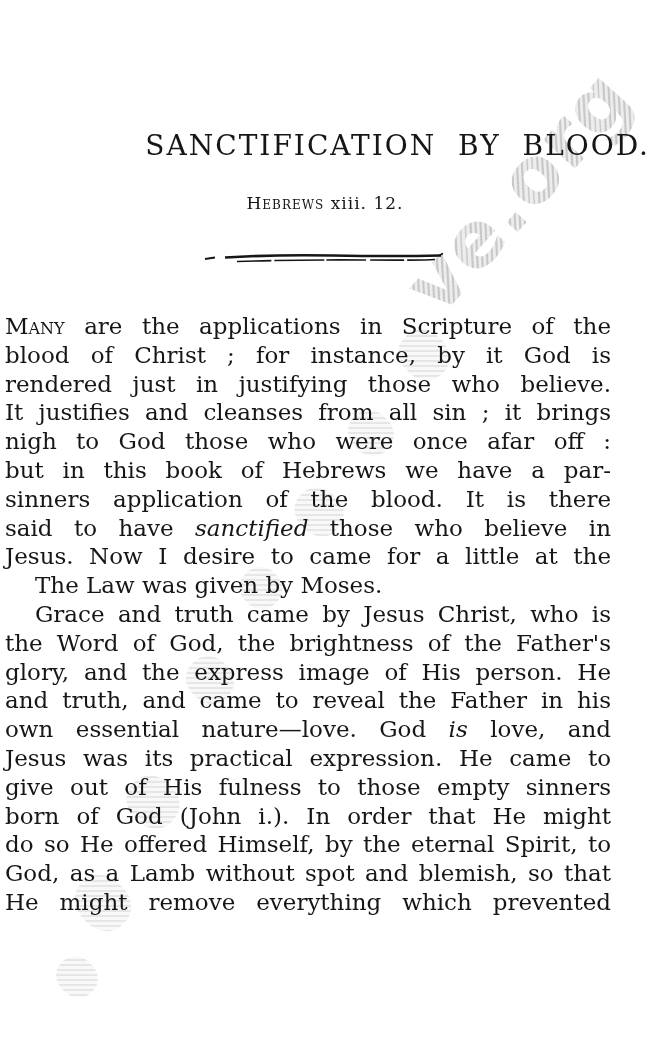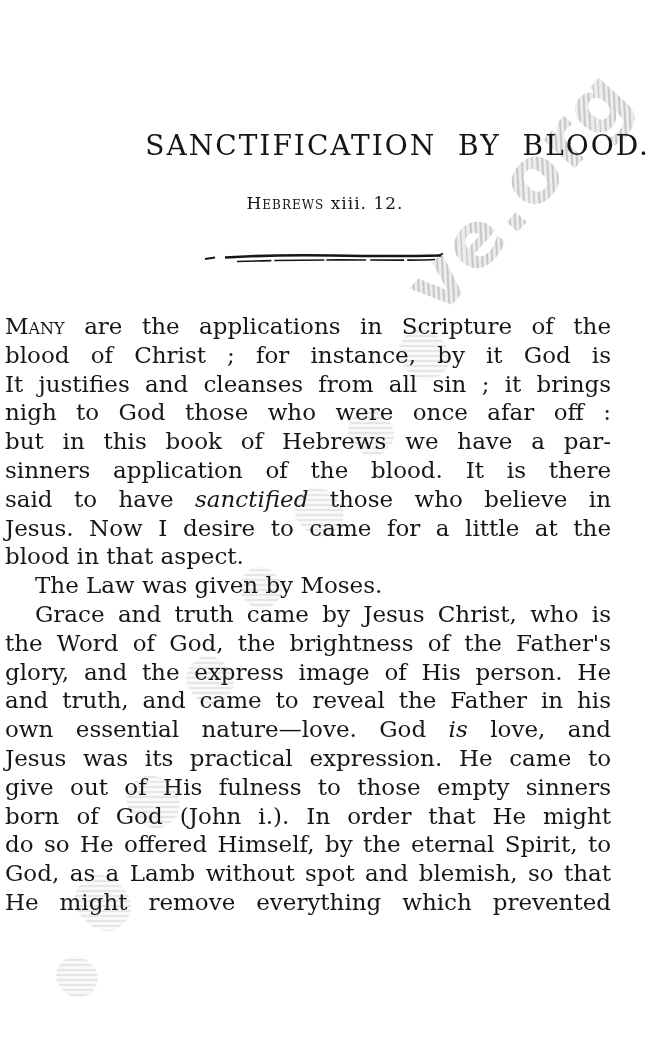--- a/index.html
+++ b/index.html
@@ -105,27 +105,27 @@
     <path d="M22,7.5 Q70,4.5 130,5.5 T238,5.5" stroke="#161616" stroke-width="2.6" fill="none"></path>
     <path d="M34,11.5 Q100,9.5 160,10 T232,9.5" stroke="#161616" stroke-width="1.6" fill="none" stroke-dasharray="34 3 50 2 40 4"></path>
     <path d="M236,5.5 l4,-2" stroke="#161616" stroke-width="1.4" fill="none"></path>
   </svg>
 
   <div class="body">
 
     <div>
       <div class="line jline"><span class="sc">Many</span> are the applications in Scripture of the</div>
       <div class="line jline">blood of Christ ; for instance, by it God is</div>
+      <div class="line jline">rendered just in justifying those who believe.</div>
       <div class="line jline">It justifies and cleanses from all sin ; it brings</div>
       <div class="line jline">nigh to God those who were once afar off :</div>
       <div class="line jline">but in this book of Hebrews we have a par-</div>
       <div class="line jline">sinners application of the blood. It is there</div>
       <div class="line jline">said to have <i>sanctified</i> those who believe in</div>
       <div class="line jline">Jesus. Now I desire to came for a little at the</div>
-      <div class="line">blood in that aspect.</div>
     </div>
 
     <div>
       <div class="line pindent">The Law was given by Moses.</div>
     </div>
 
     <div>
       <div class="line jline pindent">Grace and truth came by Jesus Christ, who is</div>
       <div class="line jline">the Word of God, the brightness of the Father's</div>
       <div class="line jline">glory, and the express image of His person. He</div>

